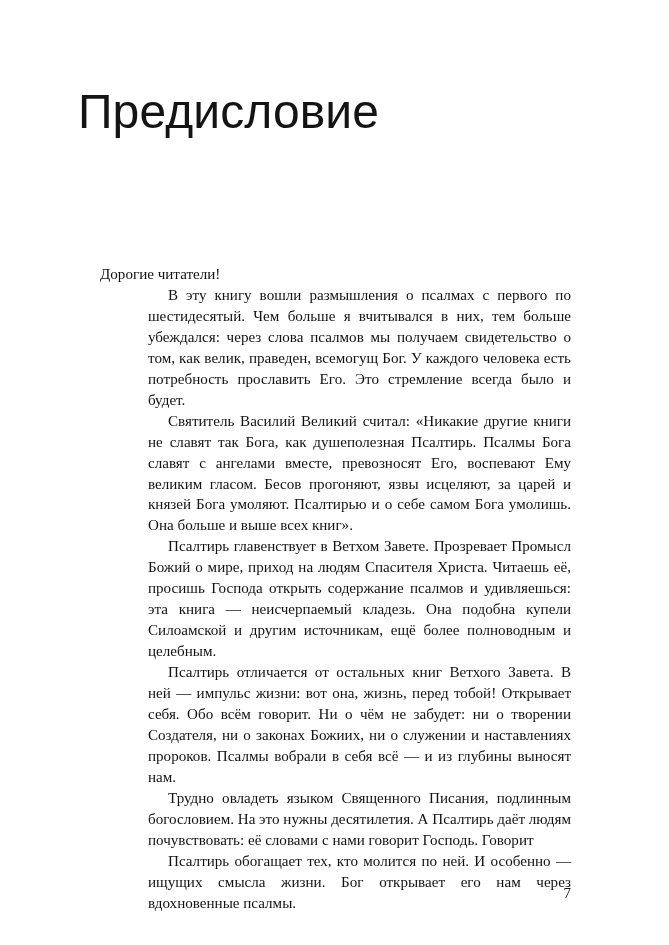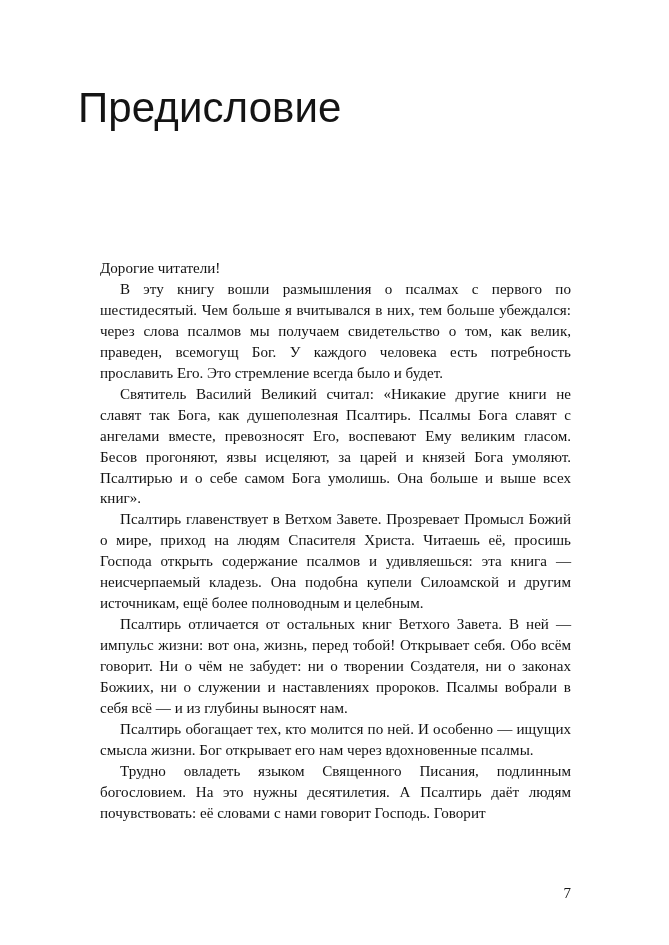--- a/index.html
+++ b/index.html
@@ -25,50 +25,51 @@
     background: #ffffff;
   }
 
   
   .page-title {
     position: absolute;
     left: 78px;
     top: 57px;
     width: 520px;
     font-family: "Liberation Sans", sans-serif;
-    font-size: 42px;
+    font-size: 48px;
     line-height: 46px;
     font-weight: 400;
     letter-spacing: 0.1px;
     color: #141414;
     white-space: nowrap;
   }
 
   
   .text-block {
     position: absolute;
     left: 100px;
-    top: 258px;
+    top: 264px;
     width: 471px;
   }
 
   .body-paragraph {
     margin: 0;
     font-family: "Liberation Serif", serif;
     font-size: 15.1px;
     line-height: 20.95px;
     text-align: justify;
     text-justify: inter-word;
     color: #121212;
     hyphens: manual;
     -webkit-hyphens: manual;
   }
 
   .body-paragraph.indent {
     text-indent: 20px;
+    margin-left: 48px;
   }
 
   .body-paragraph.no-indent {
     text-indent: 0;
   }
 
   
   .body-paragraph:last-child {
     margin-bottom: 0;
   }
@@ -92,19 +93,19 @@
 
   <h1 class="page-title">Предисловие</h1>
 
   <div class="text-block">
 
   <p class="body-paragraph no-indent">Дорогие читатели!</p>
       <p class="body-paragraph indent">В эту книгу вошли размышления о псалмах с первого по шестидесятый. Чем больше я вчитывался в них, тем больше убеждался: через слова псалмов мы получаем свидетельство о том, как велик, праведен, всемогущ Бог. У каждого человека есть потребность прославить Его. Это стремление всегда было и будет.</p>
       <p class="body-paragraph indent">Святитель Василий Великий считал: «Никакие другие книги не славят так Бога, как душеполезная Псалтирь. Псалмы Бога славят с ангелами вместе, превозносят Его, воспевают Ему великим гласом. Бесов прогоняют, язвы исцеляют, за царей и князей Бога умоляют. Псалтирью и о себе самом Бога умолишь. Она больше и выше всех книг».</p>
       <p class="body-paragraph indent">Псалтирь главенствует в Ветхом Завете. Прозревает Промысл Божий о мире, приход на людям Спасителя Христа. Читаешь её, просишь Господа открыть содержание псалмов и удивляешься: эта книга — неисчерпаемый кладезь. Она подобна купели Силоамской и другим источникам, ещё более полноводным и целебным.</p>
       <p class="body-paragraph indent">Псалтирь отличается от остальных книг Ветхого Завета. В ней — импульс жизни: вот она, жизнь, перед тобой! Открывает себя. Обо всём говорит. Ни о чём не забудет: ни о творении Создателя, ни о законах Божиих, ни о служении и наставлениях пророков. Псалмы вобрали в себя всё — и из глубины выносят нам.</p>
+      <p class="body-paragraph indent">Трудно овладеть языком Священного Писания, подлинным богословием. На это нужны десятилетия. А Псалтирь даёт людям почувствовать: её словами с нами говорит Господь. Говорит</p>
       <p class="body-paragraph indent">Псалтирь обогащает тех, кто молится по ней. И особенно — ищущих смысла жизни. Бог открывает его нам через вдохновенные псалмы.</p>
-      <p class="body-paragraph indent">Трудно овладеть языком Священного Писания, подлинным богословием. На это нужны десятилетия. А Псалтирь даёт людям почувствовать: её словами с нами говорит Господь. Говорит</p>
     </div>
 
   <div class="folio">7</div>
 
 </div>
 
 </body></html>

